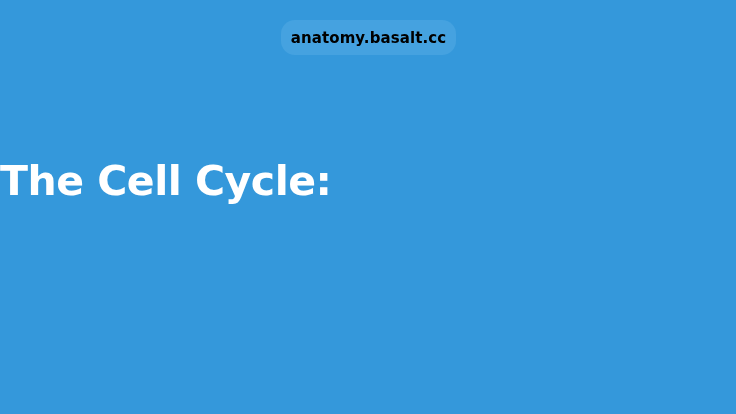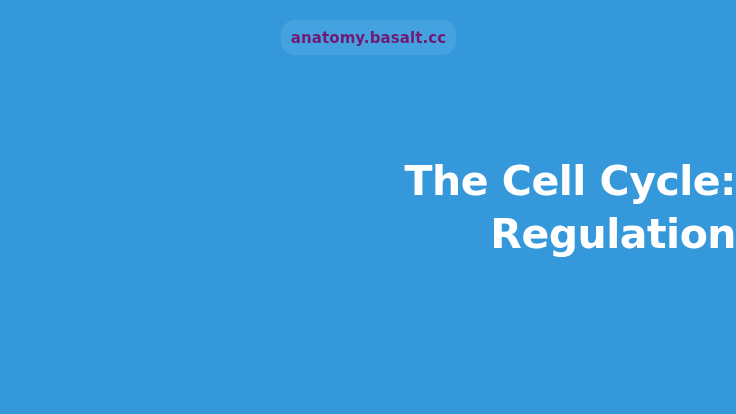--- a/index.html
+++ b/index.html
@@ -18,43 +18,41 @@
       position: absolute;
       left: 281px;
       top: 20px;
       width: 175px;
       height: 35px;
       border-radius: 14px;
       background: #45a2e0;
       display: flex;
       align-items: center;
       justify-content: center;
-      color: #701a75;
+      color: #000000;
       font-size: 15px;
       font-weight: bold;
       letter-spacing: 0.1px;
     }
     .title {
       position: absolute;
       left: 0;
       right: 0;
       top: 128px;
-      text-align: right;
+      text-align: left;
       color: #ffffff;
       font-size: 41px;
       font-weight: bold;
       line-height: 53px;
       letter-spacing: -0.5px;
-      padding-left: 48px;
     }
     .title span { display: block; }
   </style>
 </head>
 <body>
 
 <div class="site-pill">
   <span>anatomy.basalt.cc</span>
 </div>
 
 <h1 class="title">
   <span>The Cell Cycle:</span>
-  <span>Regulation</span>
 </h1>
 
 </body></html>

